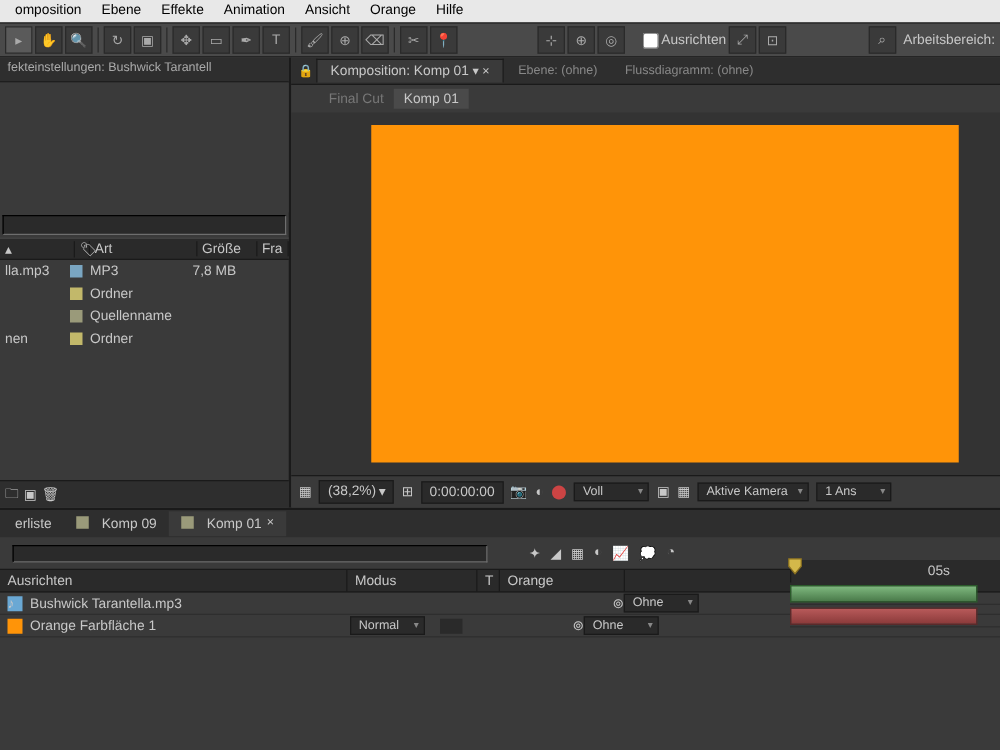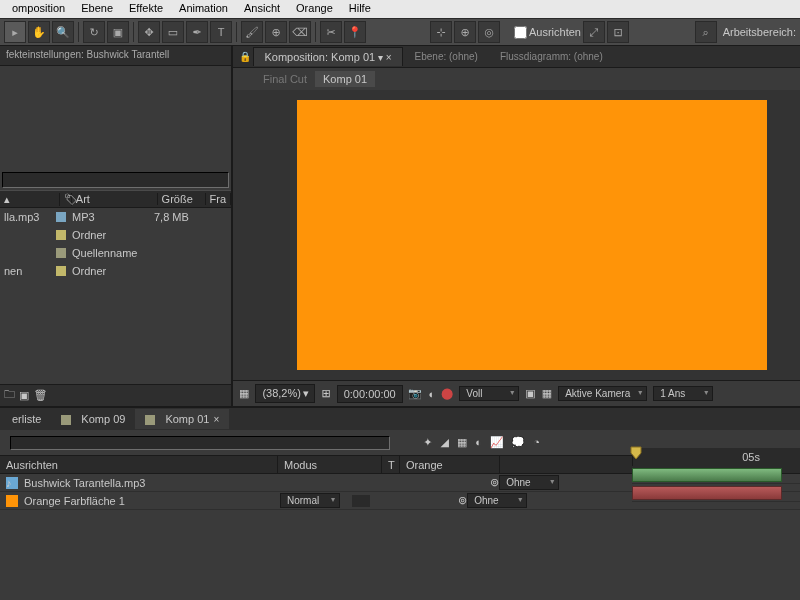--- a/index.html
+++ b/index.html
@@ -26,21 +26,21 @@
 .ctab.inact{background:transparent;border:none;color:#888}
 .breadcrumb{height:22px;display:flex;align-items:center;padding-left:30px;gap:8px;font-size:10px}
 .breadcrumb .bc-inact{color:#777}
 .breadcrumb .bc-act{background:#4a4a4a;padding:2px 8px}
 .viewer{flex:1;background:#333;display:flex;align-items:flex-start;justify-content:center;padding:10px 10px 0 40px}
 .canvas{width:470px;height:270px;background:#ff9408}
 .viewer-ctrl{height:26px;background:#3a3a3a;border-top:1px solid #1a1a1a;display:flex;align-items:center;padding:0 6px;gap:6px;font-size:10px}
 .vc-box{background:#2a2a2a;border:1px solid #1a1a1a;padding:2px 6px;display:flex;align-items:flex-start;gap:2px}
 .timeline-area{border-top:2px solid #1a1a1a}
 .tl-tabs{height:22px;background:#2e2e2e;display:flex;align-items:center;padding-left:2px}
-.tl-tab{padding:4px 10px;font-size:10px;display:flex;align-items:flex-end;gap:4px}
+.tl-tab{padding:4px 10px;font-size:10px;display:flex;align-items:flex-start;gap:4px}
 .tl-tab.active{background:#3a3a3a}
 .tl-toolbar{height:26px;background:#3a3a3a;display:flex;align-items:center;padding:0 260px 0 10px;border-bottom:1px solid #1a1a1a;gap:8px}
 .tl-tbar-right{margin-left:auto;display:flex;gap:8px}
 .tl-header{height:18px;background:#2a2a2a;display:flex;font-size:10px;color:#999;border-bottom:1px solid #1a1a1a}
 .tl-col{padding:3px 6px;border-right:1px solid #1a1a1a}
 .tl-row{height:18px;display:flex;align-items:center;font-size:11px;border-bottom:1px solid #2e2e2e}
 .layer-swatch{width:12px;height:12px;margin:0 6px}
 .dropdown{background:#2a2a2a;border:1px solid #1a1a1a;padding:1px 16px 1px 6px;font-size:10px;position:relative;min-width:60px}
 .dropdown::after{content:"▾";position:absolute;right:4px;top:1px;font-size:8px;color:#888}
 .ruler{position:absolute;right:0;top:448px;width:168px;height:18px;background:#2a2a2a;border-left:1px solid #1a1a1a;display:flex;align-items:center;justify-content:center;font-size:10px;color:#999}

